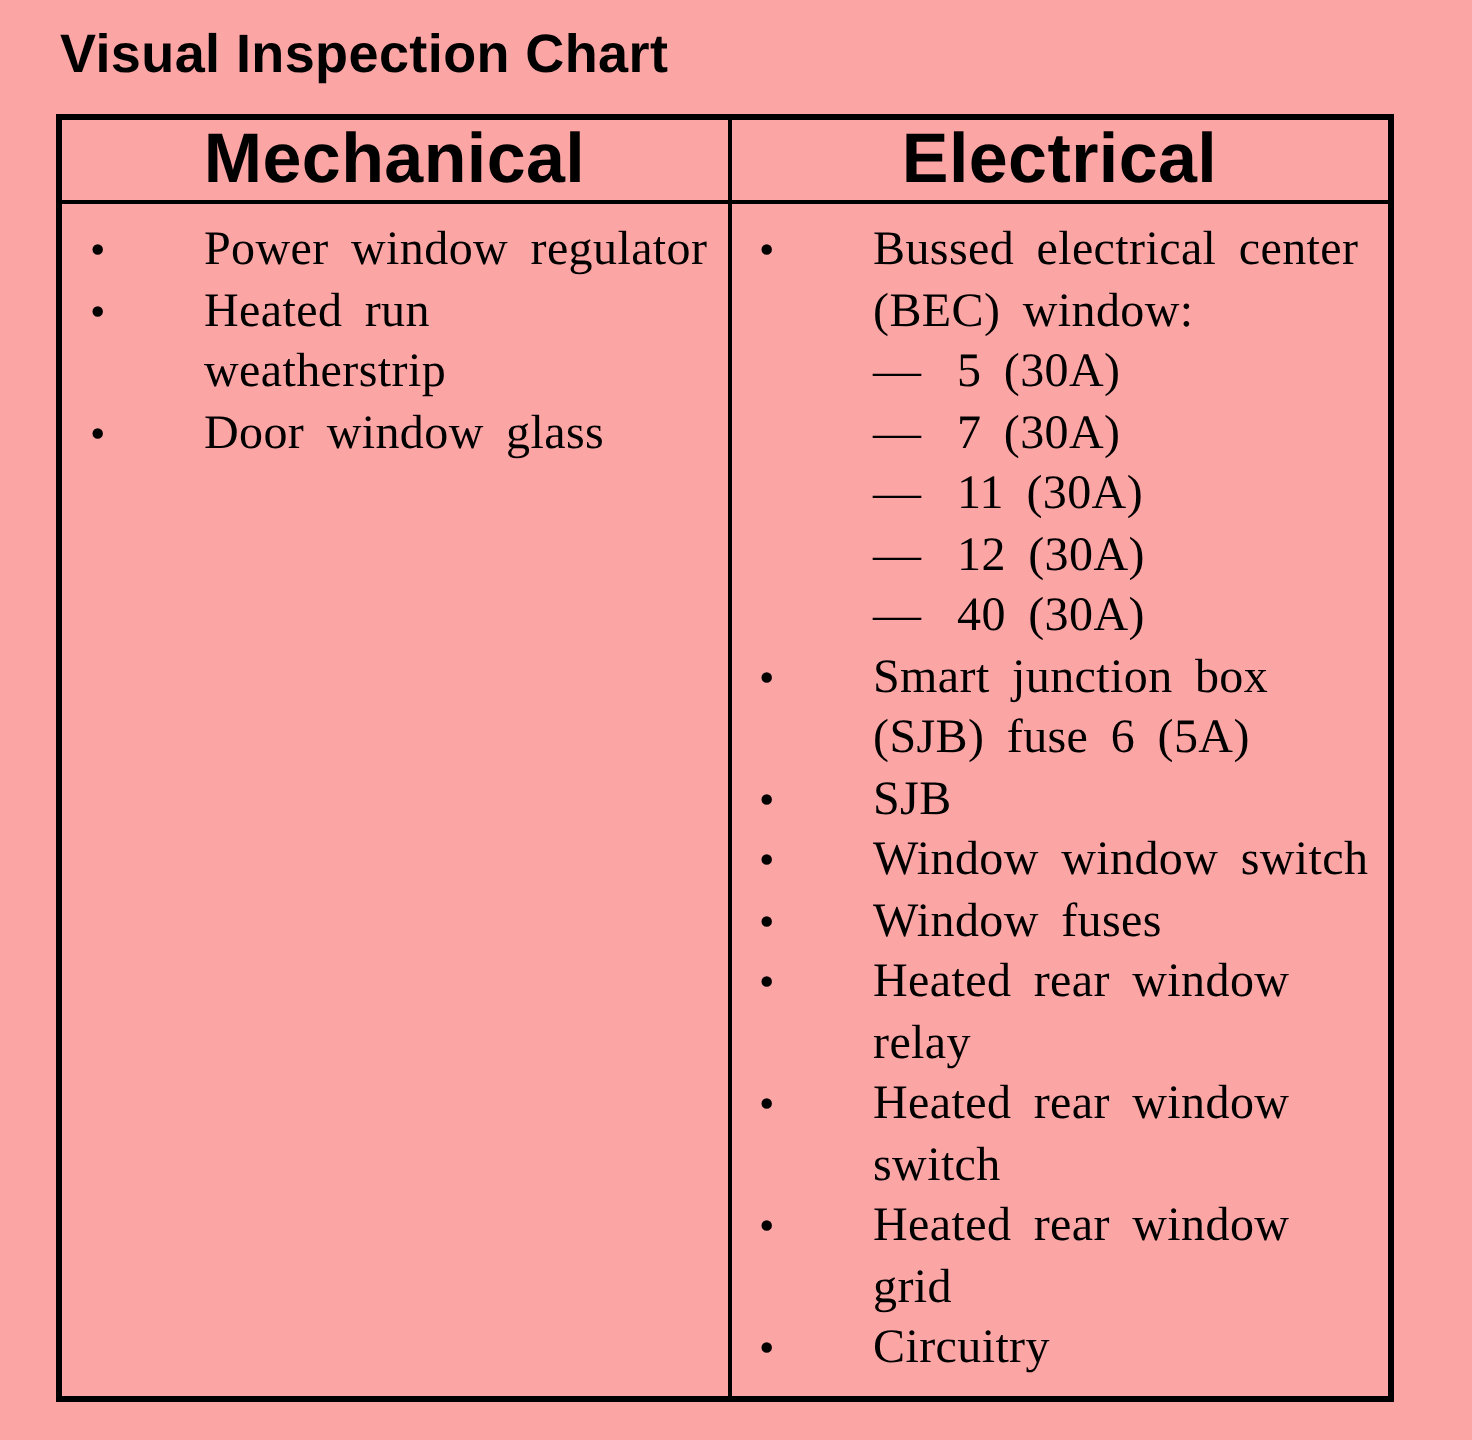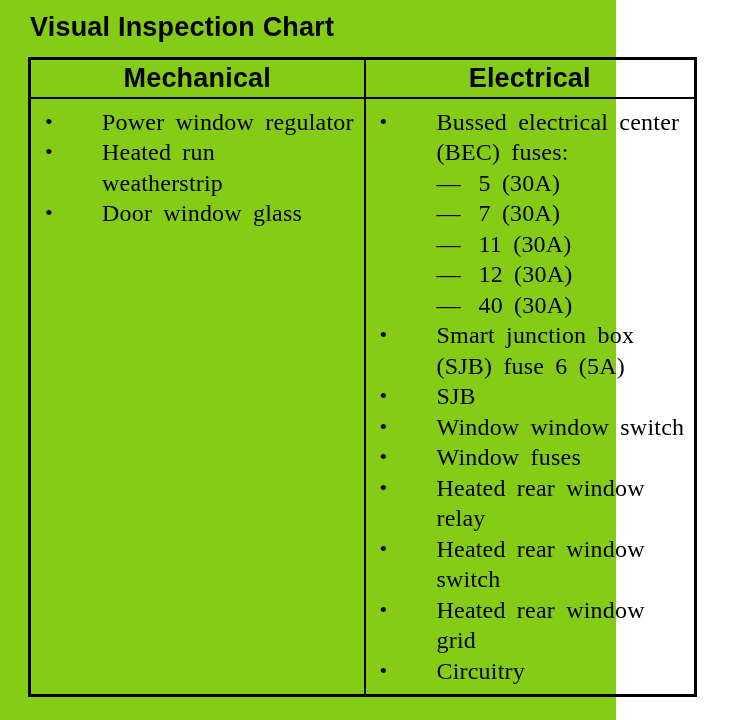--- a/index.html
+++ b/index.html
@@ -6,23 +6,23 @@
   html, body { background: #ffffff; }
   body {
     width: 736px;
     height: 720px;
     overflow: hidden;
     color: #000000;
     font-family: "Liberation Serif", serif;
   }
   .page {
     position: relative;
-    width: 616px;
+    width: 736px;
     height: 720px;
-    background: #84cc16;
+    background: #fca5a5;
   }
   .title {
     position: absolute;
     left: 30px;
     top: 11px;
     font-family: "Liberation Sans", sans-serif;
     font-weight: bold;
     font-size: 27px;
     line-height: 32px;
     letter-spacing: 0.2px;
@@ -36,21 +36,21 @@
     border-collapse: collapse;
     table-layout: fixed;
     border: 3px solid #000000;
   }
   table.chart th, table.chart td {
     border: 2px solid #000000;
   }
   table.chart th {
     font-family: "Liberation Sans", sans-serif;
     font-weight: bold;
-    font-size: 27px;
+    font-size: 35px;
     height: 39px;
     text-align: center;
     vertical-align: middle;
     padding: 0;
     letter-spacing: 0.2px;
   }
   td.cell {
     vertical-align: top;
     padding: 8px 8px 8px 14px;
   }
@@ -120,21 +120,21 @@
                 </div>
               </li>
             </ul>
         </td>
         <td class="cell">
           <ul class="blist">
               <li class="item">
                 <span class="bullet">•</span>
                 <div class="ibody">
                   <div class="itext">Bussed electrical center
-(BEC) fuses:</div>
+(BEC) window:</div>
                   <div class="sub">
                     <span class="dash">—</span>
                     <span>5 (30A)</span>
                   </div>
                   <div class="sub">
                     <span class="dash">—</span>
                     <span>7 (30A)</span>
                   </div>
                   <div class="sub">
                     <span class="dash">—</span>

